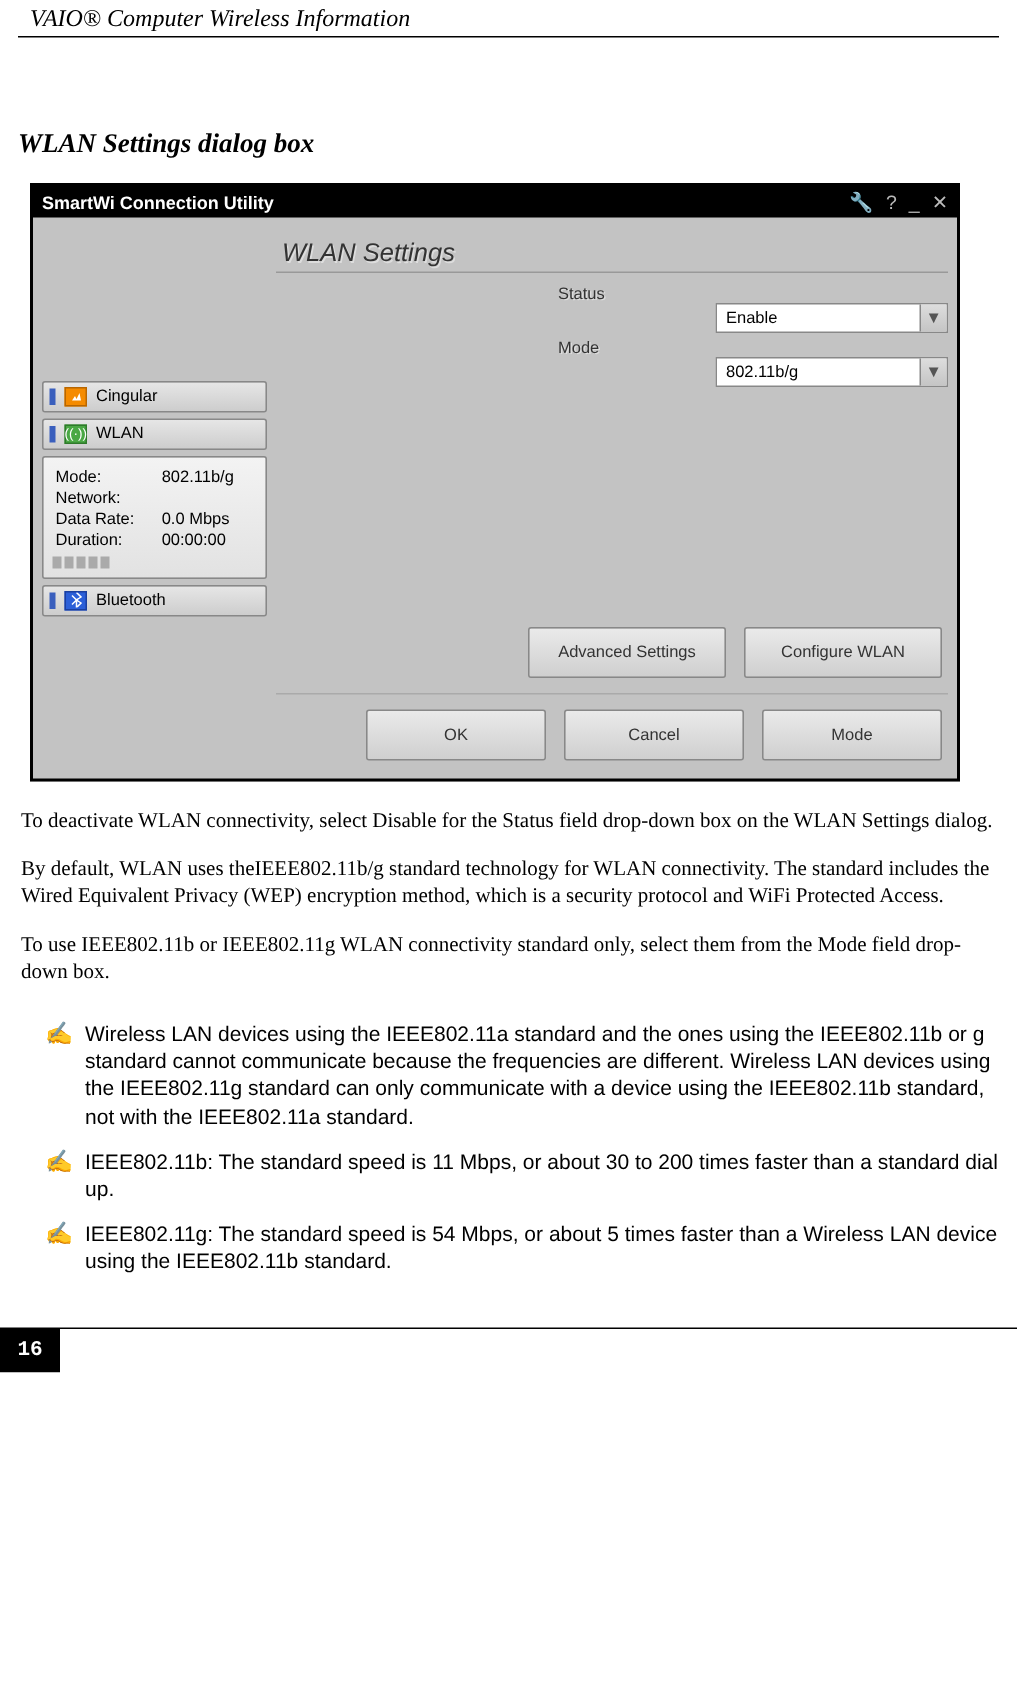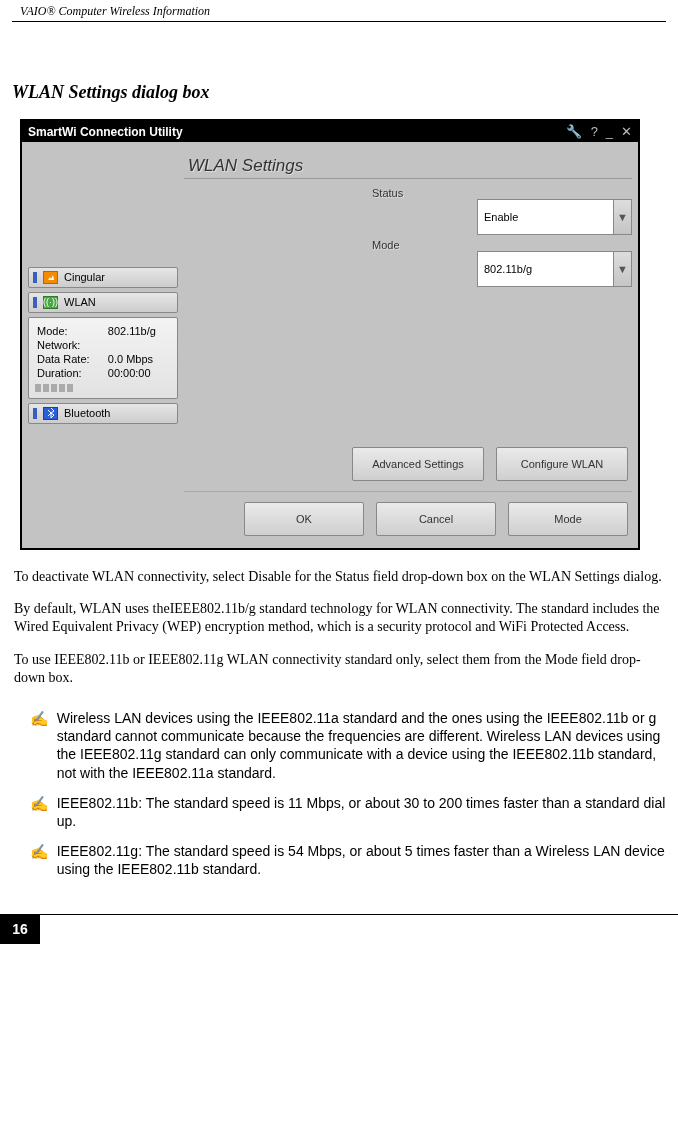--- a/index.html
+++ b/index.html
@@ -8,21 +8,21 @@
     background: #fff;
     width: 678px;
     font-family: "Times New Roman", Times, serif;
     color: #000;
   }
   .page {
     padding: 0;
   }
   .header-line {
     font-style: italic;
-    font-size: 12px;
+    font-size: 16px;
     padding: 4px 0 2px 8px;
     border-bottom: 1px solid #000;
     margin: 0 12px 0 12px;
   }
   .section-title {
     font-style: italic;
     font-weight: bold;
     font-size: 18px;
     padding: 60px 0 16px 12px;
   }
@@ -113,21 +113,21 @@
   .field-label {
     font-size: 11px;
     color:#333;
     width: 80px;
     padding-left: 4px;
     text-shadow: 1px 1px 0 #ddd;
   }
   .dropdown {
     margin-left: auto;
     width: 155px;
-    height: 36px;
+    height: 20px;
     border: 1px solid #888;
     background: #fff;
     font-size: 11px;
     display: flex;
     align-items: center;
     padding: 0 0 0 6px;
     position: relative;
   }
   .dropdown .arrow {
     position:absolute; right:0; top:0; bottom:0; width:18px;
@@ -178,21 +178,21 @@
   .note-icon { font-size: 15px; flex:0 0 auto; }
   .footer {
     margin-top: 36px;
     height: 30px;
     display:flex;
     align-items: stretch;
   }
   .pagenum {
     background:#000;
     color:#fff;
-    font-family: Liberation Sans, sans-serif;
+    font-family: Liberation Mono, monospace;
     font-weight:bold;
     font-size:14px;
     width:40px;
     display:flex; align-items:center; justify-content:center;
   }
   .footer-line { flex:1; border-top:1px solid #000; margin-left:0; }
 </style>
 </head>
 <body>
 

